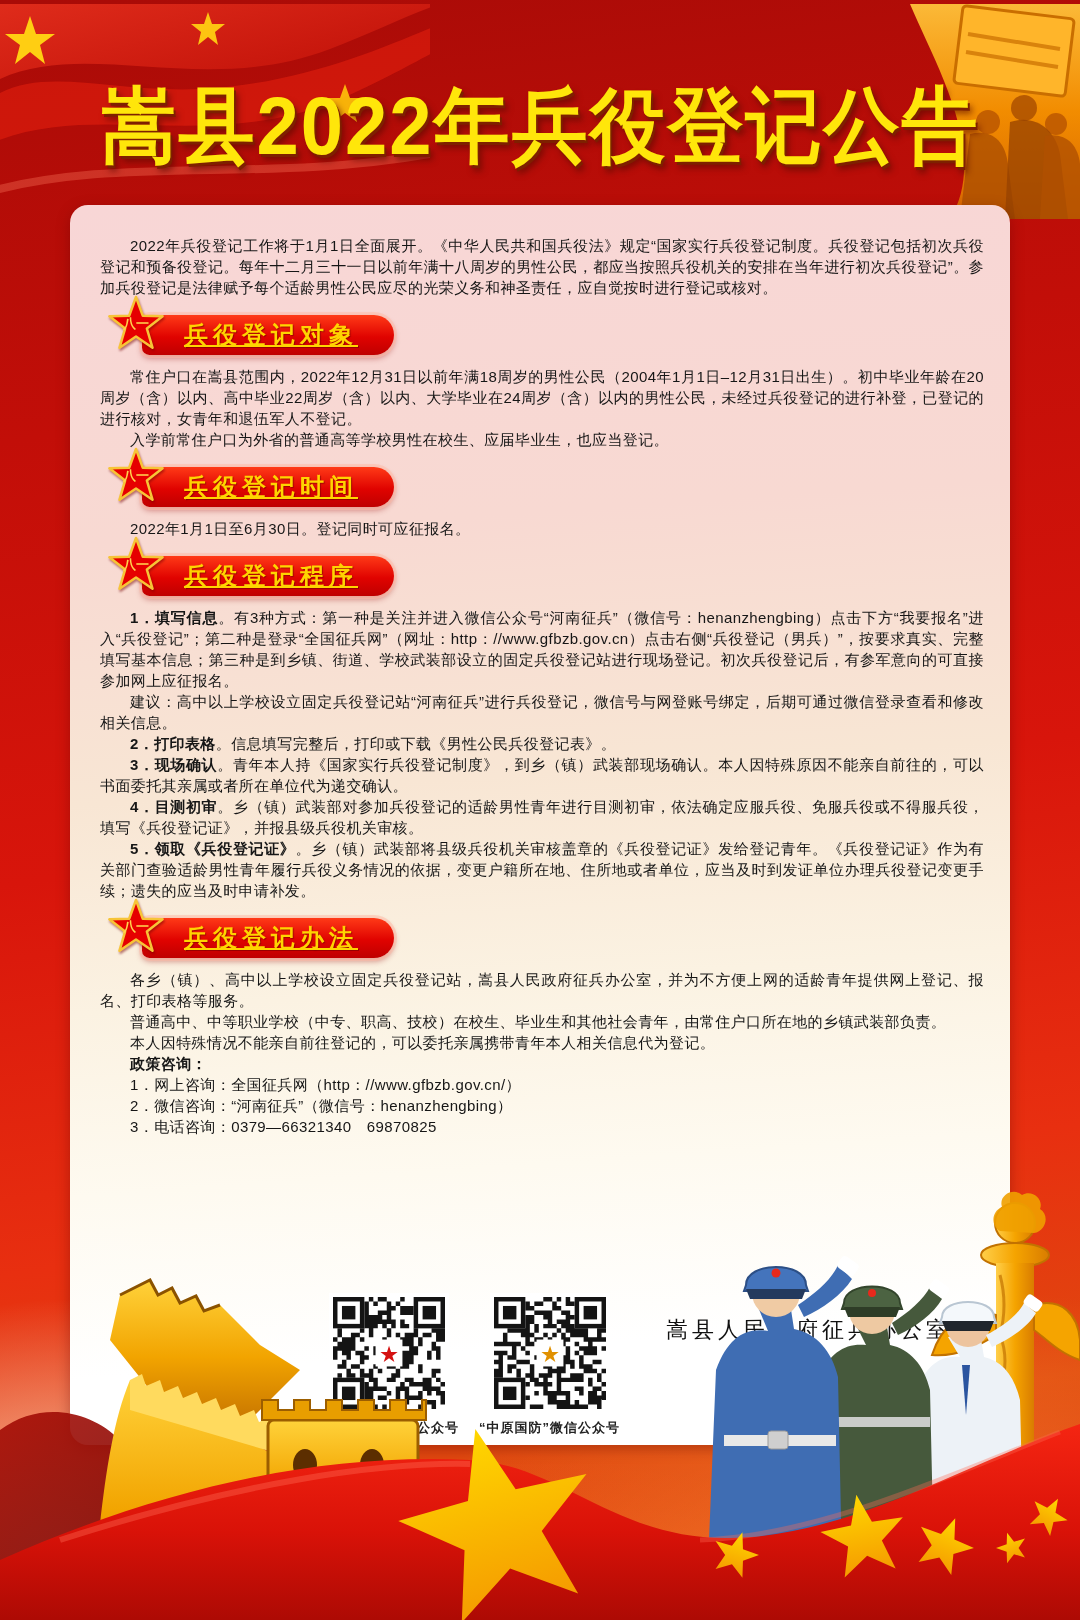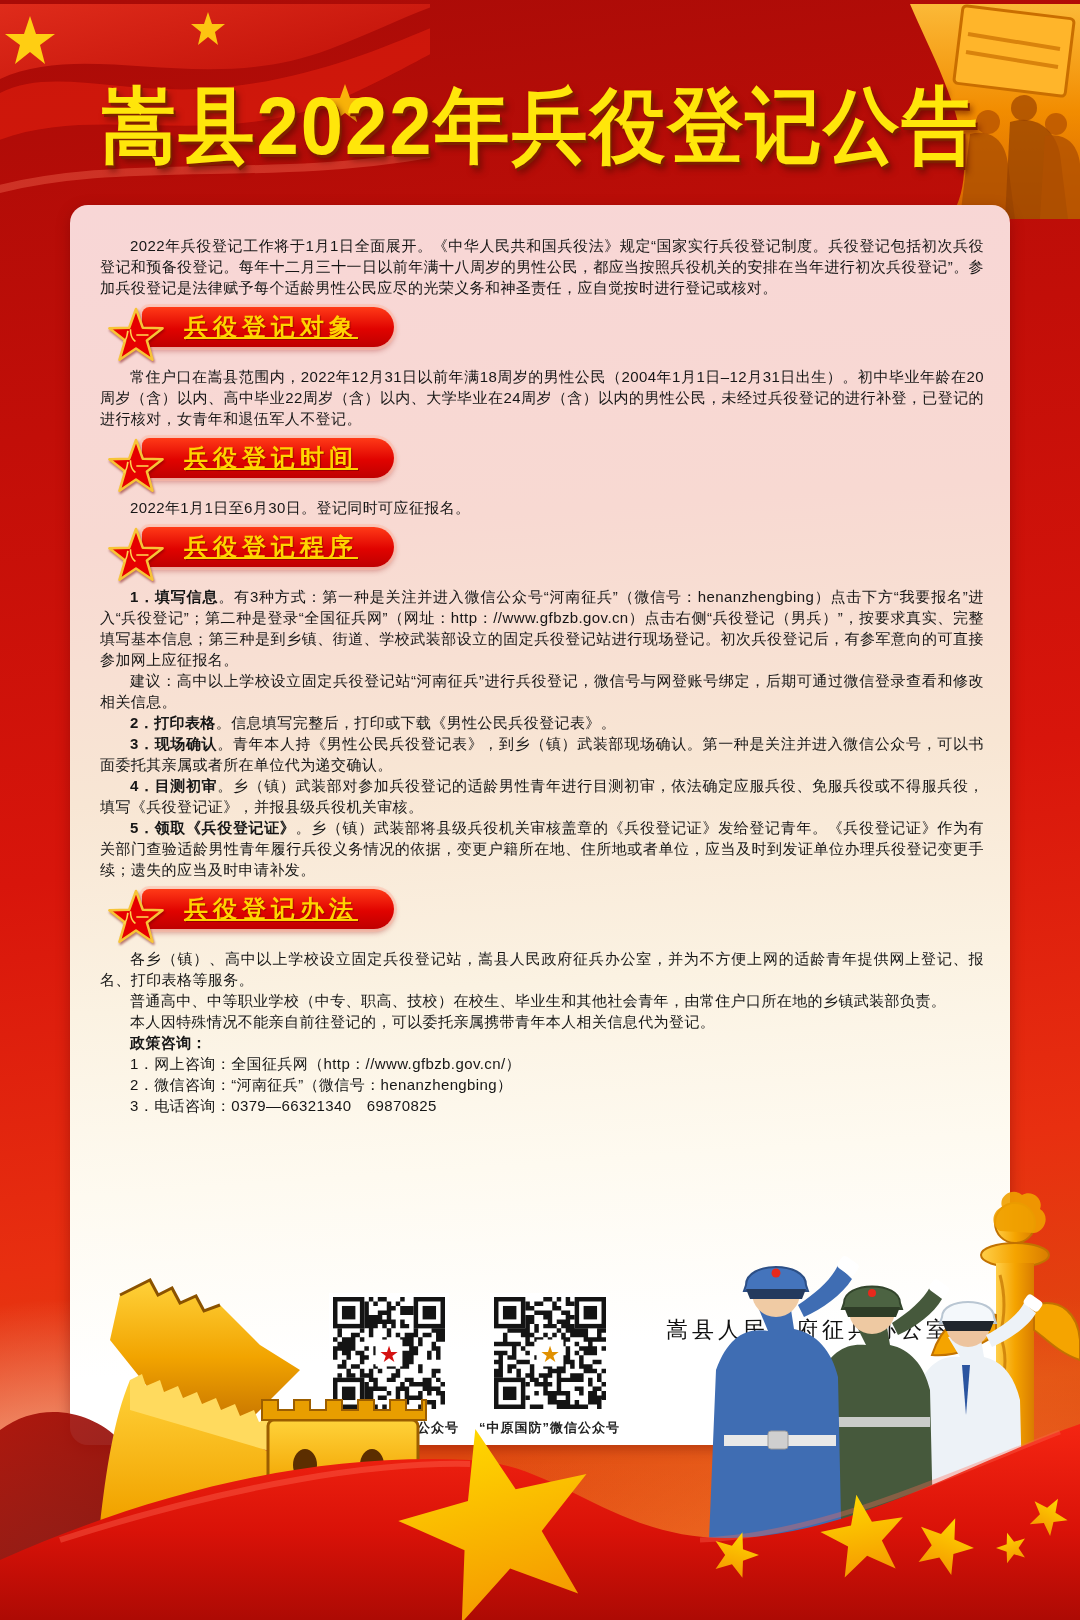--- a/index.html
+++ b/index.html
@@ -25,21 +25,21 @@
   .panel{
     position:absolute;left:70px;top:205px;width:940px;height:1240px;border-radius:18px;z-index:1;
     background:linear-gradient(176deg,#f8d6d6 0%,#f8d9d2 26%,#f8e6d4 46%,#fbf2e2 62%,#fefaf0 76%,#ffffff 90%);
     box-shadow:0 4px 14px rgba(90,0,0,.35);
     box-sizing:border-box;padding:30px 26px 0 30px;
   }
   .para{margin:0;font-size:15px;line-height:1.4;color:#161616;text-align:justify;
         text-indent:2em;letter-spacing:.4px;}
   .lead{font-weight:bold;}
   
-  .banner{position:relative;display:flex;align-items:flex-start;height:48px;margin:9px 0 11px 6px;}
+  .banner{position:relative;display:flex;align-items:flex-end;height:48px;margin:9px 0 11px 6px;}
   .star-badge{width:60px;height:60px;z-index:2;filter:drop-shadow(1px 2px 1px rgba(120,0,0,.5));}
   .pill{
     margin-left:-24px;height:40px;line-height:40px;padding:0 36px 0 42px;
     background:linear-gradient(#ff3a17,#e00300 55%,#bf0000);
     border-radius:8px 22px 22px 8px;
     box-shadow:0 0 0 3px rgba(255,190,170,.55),0 3px 6px rgba(150,0,0,.45);
     color:#ffd400;font-weight:bold;font-size:24px;letter-spacing:5px;
     text-shadow:1px 1px 1px rgba(120,0,0,.6);
     text-decoration:underline;
   }
@@ -104,41 +104,42 @@
     <p class="para">2022年兵役登记工作将于1月1日全面展开。《中华人民共和国兵役法》规定“国家实行兵役登记制度。兵役登记包括初次兵役登记和预备役登记。每年十二月三十一日以前年满十八周岁的男性公民，都应当按照兵役机关的安排在当年进行初次兵役登记”。参加兵役登记是法律赋予每个适龄男性公民应尽的光荣义务和神圣责任，应自觉按时进行登记或核对。</p>
 
     <div class="banner">
       <svg class="star-badge" viewBox="0 0 60 60">
         <polygon points="30,2 36.8,20.7 56.6,21.3 40.9,33.6 46.5,52.7 30,41.5 13.5,52.7 19.1,33.6 3.4,21.3 23.2,20.7" fill="#e60000" stroke="#f7c437" stroke-width="2.5" stroke-linejoin="round"></polygon>
         <text x="30" y="33" font-size="13" font-weight="bold" fill="#ffd34d" text-anchor="middle">八一</text>
       </svg>
       <div class="pill">兵役登记对象</div>
     </div>
     <p class="para">常住户口在嵩县范围内，2022年12月31日以前年满18周岁的男性公民（2004年1月1日–12月31日出生）。初中毕业年龄在20周岁（含）以内、高中毕业22周岁（含）以内、大学毕业在24周岁（含）以内的男性公民，未经过兵役登记的进行补登，已登记的进行核对，女青年和退伍军人不登记。</p>
+    <p class="para">入学前常住户口为外省的普通高等学校男性在校生、应届毕业生，也应当登记。</p>
 
     <div class="banner">
       <svg class="star-badge" viewBox="0 0 60 60">
         <polygon points="30,2 36.8,20.7 56.6,21.3 40.9,33.6 46.5,52.7 30,41.5 13.5,52.7 19.1,33.6 3.4,21.3 23.2,20.7" fill="#e60000" stroke="#f7c437" stroke-width="2.5" stroke-linejoin="round"></polygon>
         <text x="30" y="33" font-size="13" font-weight="bold" fill="#ffd34d" text-anchor="middle">八一</text>
       </svg>
       <div class="pill">兵役登记时间</div>
     </div>
     <p class="para">2022年1月1日至6月30日。登记同时可应征报名。</p>
 
     <div class="banner">
       <svg class="star-badge" viewBox="0 0 60 60">
         <polygon points="30,2 36.8,20.7 56.6,21.3 40.9,33.6 46.5,52.7 30,41.5 13.5,52.7 19.1,33.6 3.4,21.3 23.2,20.7" fill="#e60000" stroke="#f7c437" stroke-width="2.5" stroke-linejoin="round"></polygon>
         <text x="30" y="33" font-size="13" font-weight="bold" fill="#ffd34d" text-anchor="middle">八一</text>
       </svg>
       <div class="pill">兵役登记程序</div>
     </div>
     <p class="para"><b class="lead">1．填写信息</b><span>。有3种方式：第一种是关注并进入微信公众号“河南征兵”（微信号：henanzhengbing）点击下方“我要报名”进入“兵役登记”；第二种是登录“全国征兵网”（网址：http：//www.gfbzb.gov.cn）点击右侧“兵役登记（男兵）”，按要求真实、完整填写基本信息；第三种是到乡镇、街道、学校武装部设立的固定兵役登记站进行现场登记。初次兵役登记后，有参军意向的可直接参加网上应征报名。</span></p>
     <p class="para"><b class="lead"></b><span>建议：高中以上学校设立固定兵役登记站“河南征兵”进行兵役登记，微信号与网登账号绑定，后期可通过微信登录查看和修改相关信息。</span></p>
     <p class="para"><b class="lead">2．打印表格</b><span>。信息填写完整后，打印或下载《男性公民兵役登记表》。</span></p>
-    <p class="para"><b class="lead">3．现场确认</b><span>。青年本人持《男性公民兵役登记表》，到乡（镇）武装部现场确认。第一种是关注并进入微信公众号，可以书面委托其亲属或者所在单位代为递交确认。</span></p>
+    <p class="para"><b class="lead">3．现场确认</b><span>。青年本人持《国家实行兵役登记制度》，到乡（镇）武装部现场确认。本人因特殊原因不能亲自前往的，可以书面委托其亲属或者所在单位代为递交确认。</span></p>
     <p class="para"><b class="lead">4．目测初审</b><span>。乡（镇）武装部对参加兵役登记的适龄男性青年进行目测初审，依法确定应服兵役、免服兵役或不得服兵役，填写《兵役登记证》，并报县级兵役机关审核。</span></p>
     <p class="para"><b class="lead">5．领取《兵役登记证》</b><span>。乡（镇）武装部将县级兵役机关审核盖章的《兵役登记证》发给登记青年。《兵役登记证》作为有关部门查验适龄男性青年履行兵役义务情况的依据，变更户籍所在地、住所地或者单位，应当及时到发证单位办理兵役登记变更手续；遗失的应当及时申请补发。</span></p>
 
     <div class="banner">
       <svg class="star-badge" viewBox="0 0 60 60">
         <polygon points="30,2 36.8,20.7 56.6,21.3 40.9,33.6 46.5,52.7 30,41.5 13.5,52.7 19.1,33.6 3.4,21.3 23.2,20.7" fill="#e60000" stroke="#f7c437" stroke-width="2.5" stroke-linejoin="round"></polygon>
         <text x="30" y="33" font-size="13" font-weight="bold" fill="#ffd34d" text-anchor="middle">八一</text>
       </svg>
       <div class="pill">兵役登记办法</div>
     </div>

